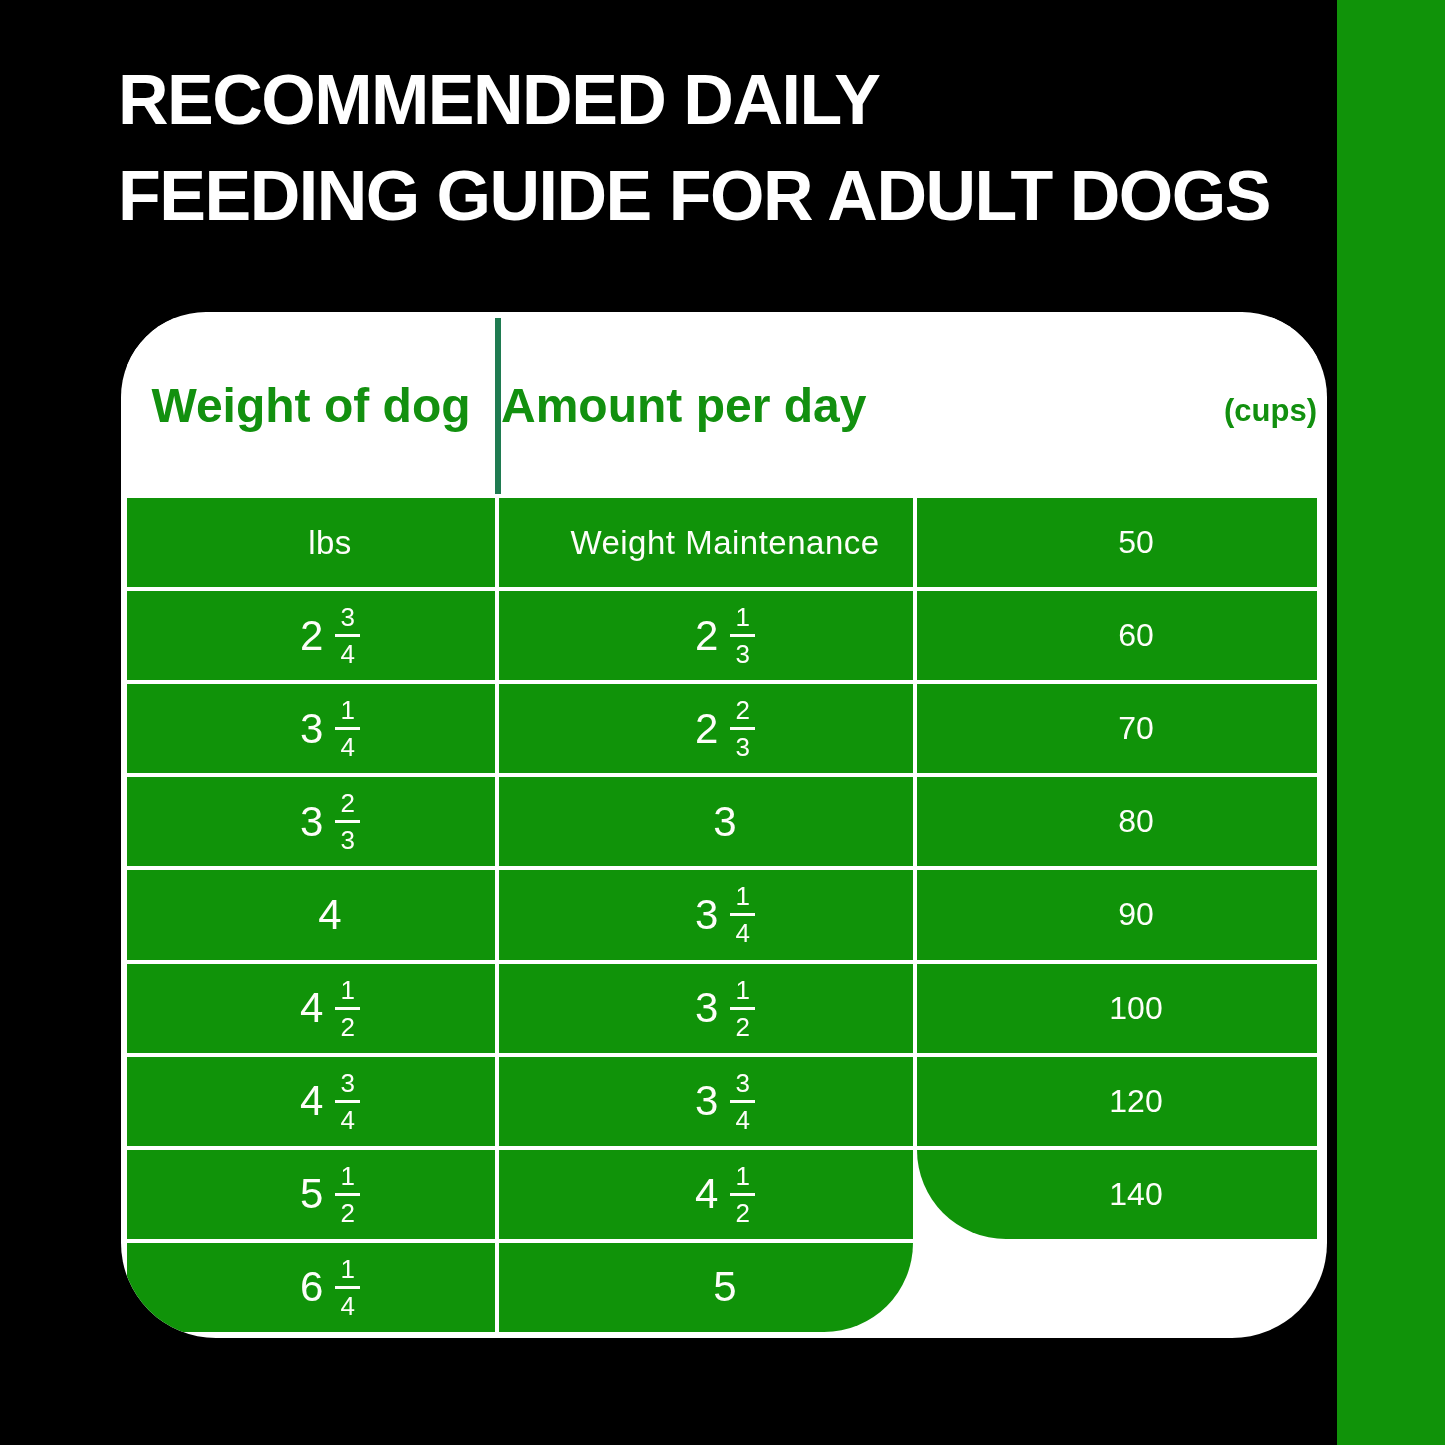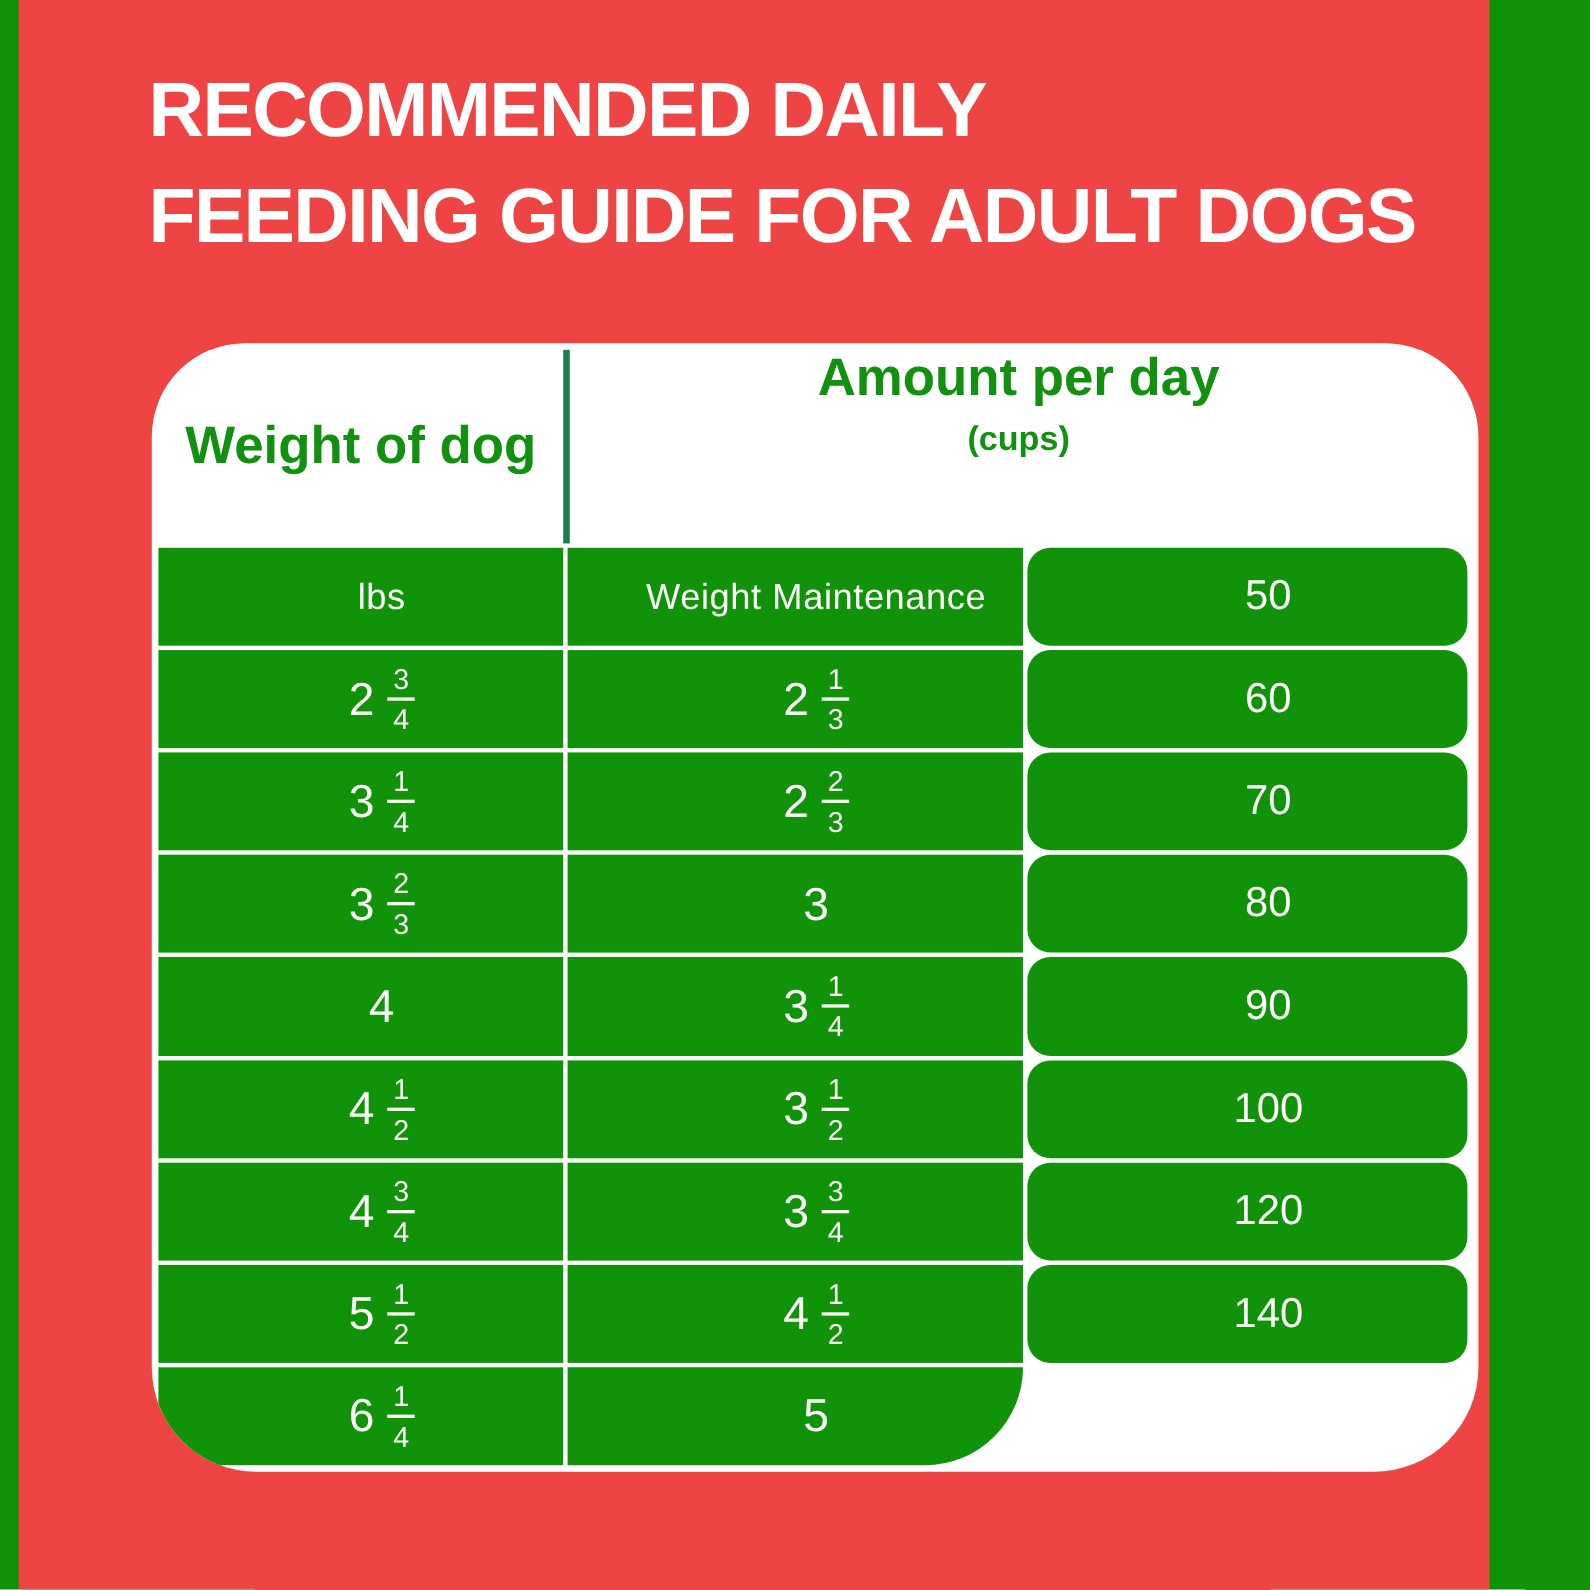--- a/index.html
+++ b/index.html
@@ -2,21 +2,21 @@
 <html><head>
 <meta charset="utf-8">
 <style>
   html, body { margin: 0; padding: 0; }
   body {
     width: 1445px; height: 1445px;
     background: #109309;
     font-family: "Liberation Sans", sans-serif;
     overflow: hidden;
   }
-  .stage { position: relative; width: 1337px; height: 1445px; background: #ef4444; margin-left: 17px; }
+  .stage { position: relative; width: 1337px; height: 1445px; background: #000000; }
 
   
   .page-title {
     position: absolute; left: 118px; top: 52px; width: 1290px;
     color: #ffffff; font-weight: 900; font-size: 70px;
     line-height: 96px; letter-spacing: -1.5px;
   }
 
   
   .feeding-table {
@@ -41,36 +41,36 @@
     align-items: stretch;
   }
   .band-col1 {
     width: 368px; flex: 0 0 368px;
     display: flex; align-items: center; justify-content: center; text-align: center;
     color: #12900f; font-weight: 800; font-size: 48px; line-height: 1.25;
   }
   .band-divider { width: 6px; flex: 0 0 6px; background: #1f7b51; }
   .band-col2 {
     flex: 1;
-    display: flex; flex-direction: column; align-items: center; justify-content: flex-start;
+    display: flex; flex-direction: row; align-items: center; justify-content: space-between;
     color: #12900f; text-align: center;
   }
   .amount-title { font-weight: 800; font-size: 48px; line-height: 1.1; }
   .amount-unit  { font-weight: 700; font-size: 31px; margin-top: 10px; }
 
   
   .cell {
     background: #109309;
     color: #fdfef9;
     display: flex; align-items: center; justify-content: center;
     text-align: center;
     padding-left: 38px;
   }
   .cell.sub { font-size: 33px; letter-spacing: 0.5px; }
-  .cell.lbs { font-size: 38px; border-radius: 21px; }
+  .cell.lbs { font-size: 32px; }
   .cell.amount { font-size: 42px; }
 
   .corner-bl { border-bottom-left-radius: 90px; }
   .corner-br { border-bottom-right-radius: 90px; }
 
   
   .whole { display: inline-block; }
   .frac {
     display: inline-flex; flex-direction: column; align-items: center;
     margin-left: 12px; font-size: 26px; line-height: 1;

